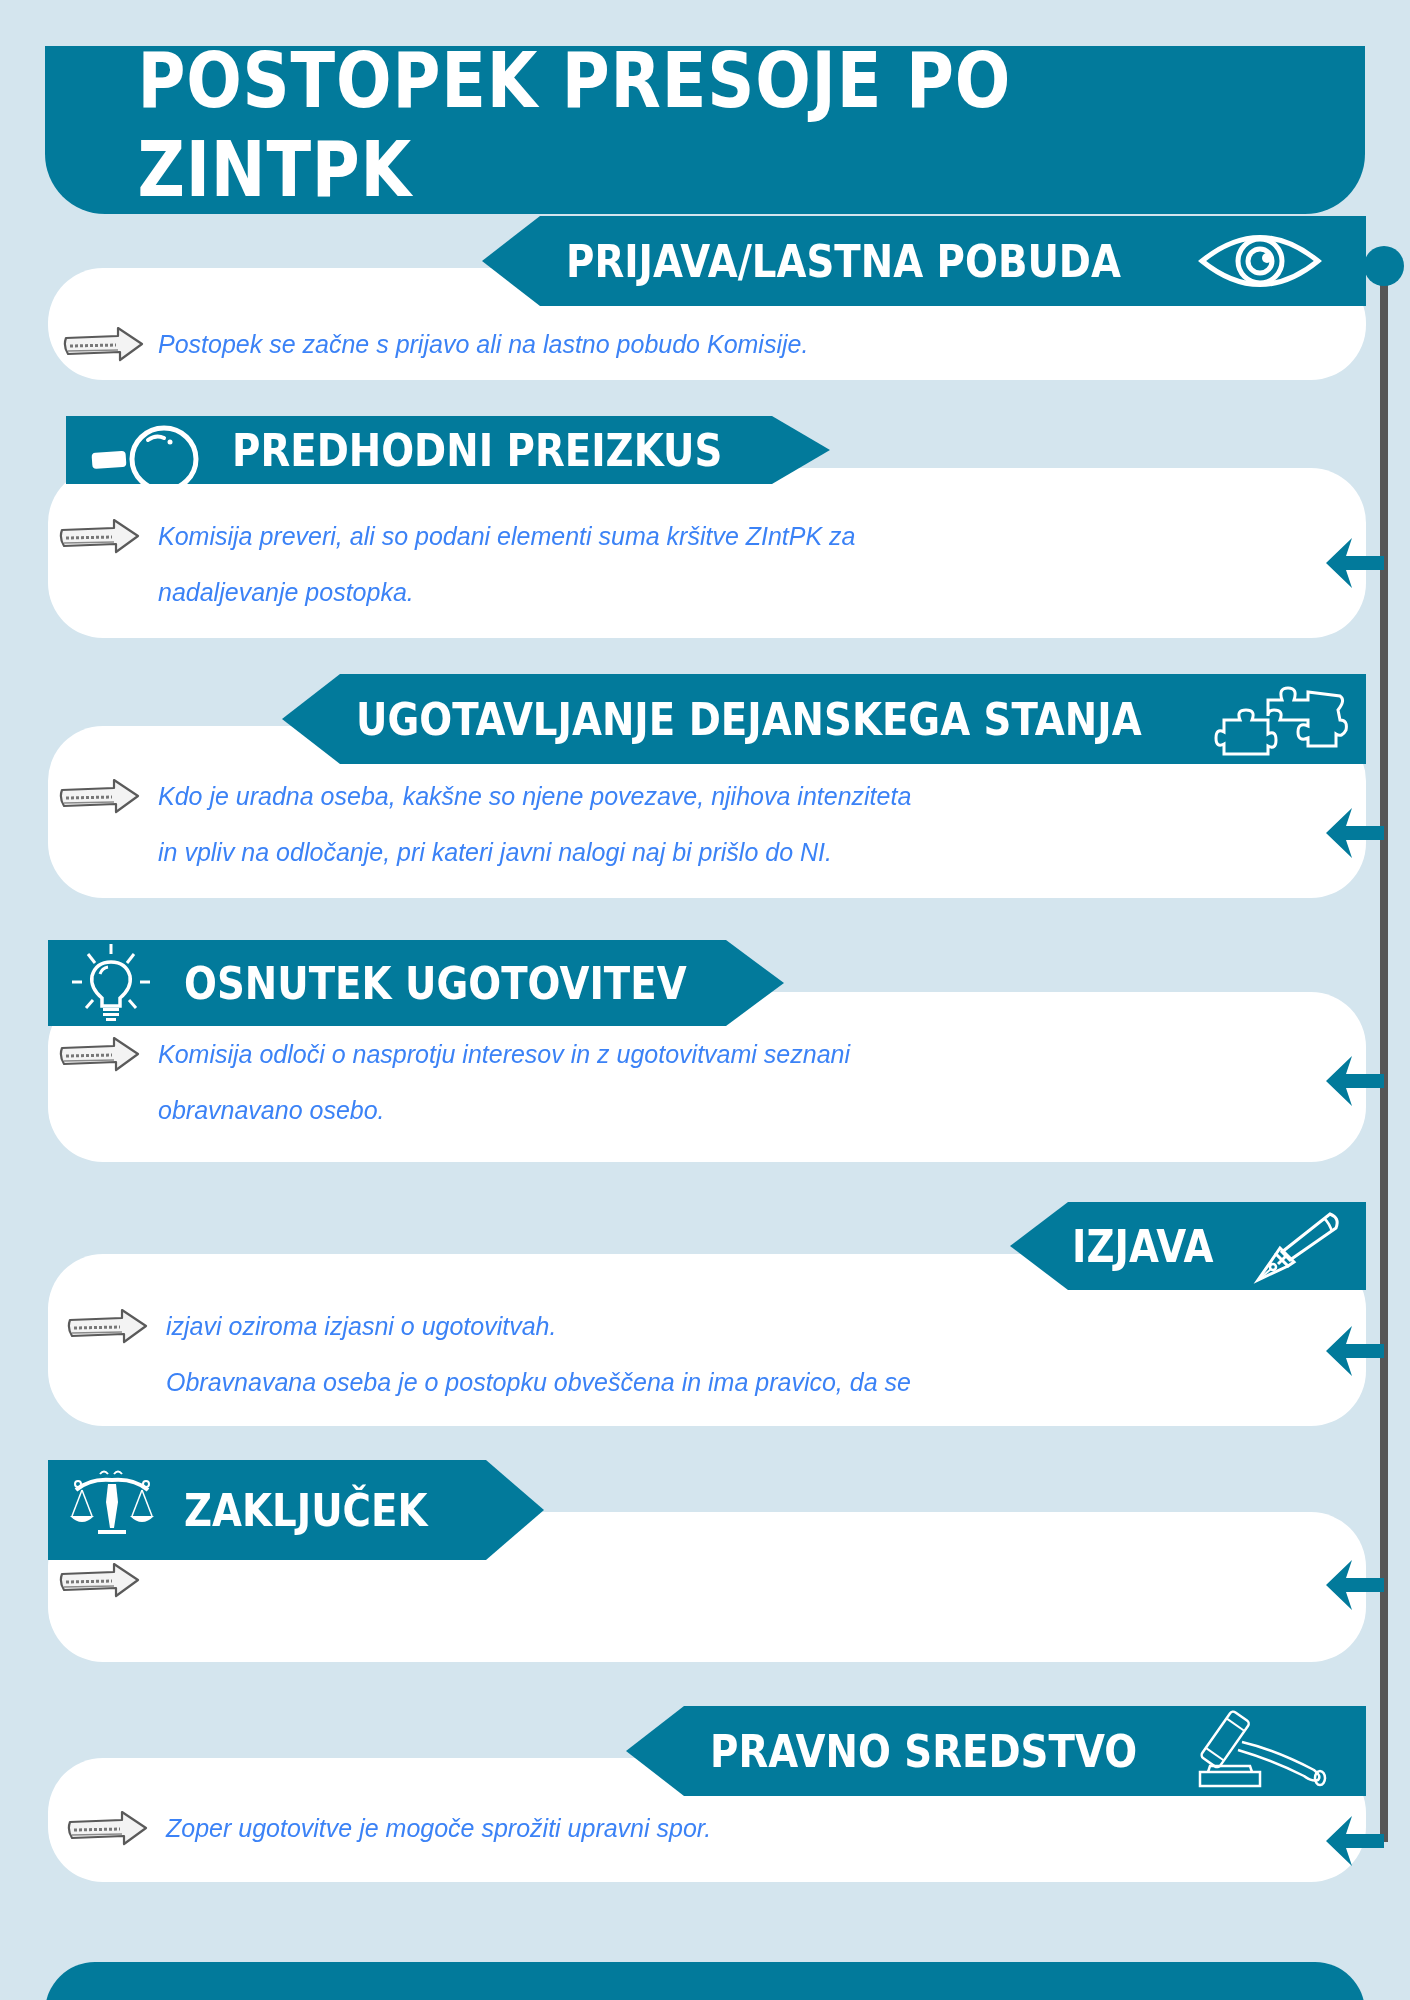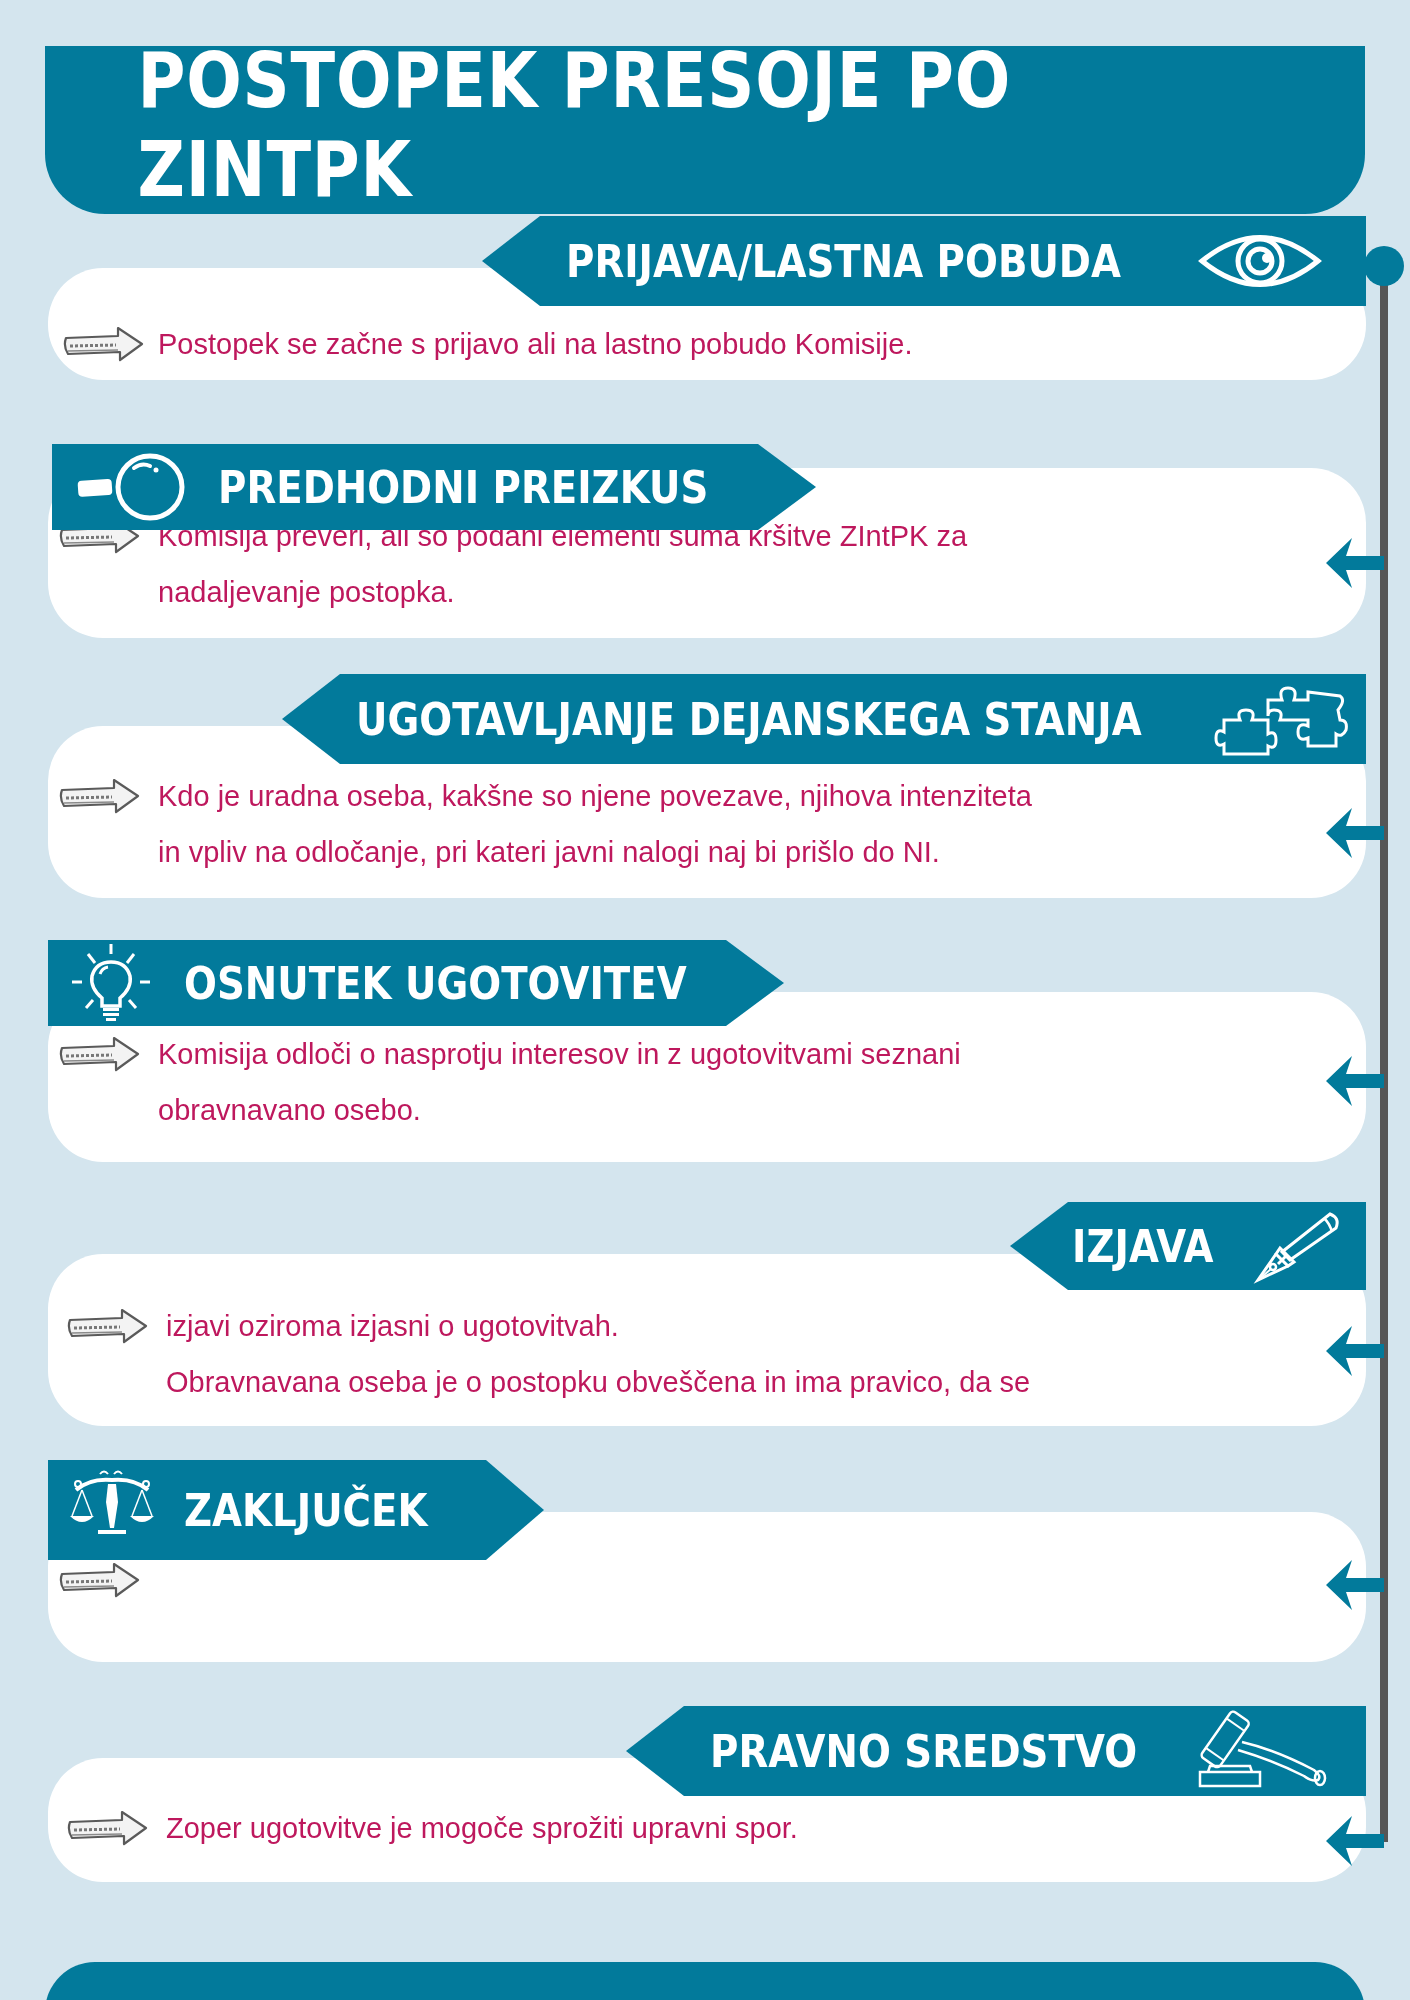--- a/index.html
+++ b/index.html
@@ -24,24 +24,25 @@
   .footer {
     position: absolute; left: 45px; top: 1962px; width: 1320px; height: 60px;
     background: #027a9b; border-radius: 50px 50px 0 0;
   }
 
   .card {
     position: absolute; background: #ffffff;
     border-radius: 55px;
   }
   .card-text {
-    position: absolute; left: 112px; color: #be185d;
-    font-size: 29px; line-height: 56px;
+    position: absolute; left: 112px; color: #3b82f6;
+    font-size: 25px; line-height: 56px;
     font-family: "Liberation Sans", sans-serif;
     transform-origin: left top;
+    font-style: italic;
   }
   .hand-arrow {
     position: absolute; left: 18px; width: 84px; height: 40px;
   }
 
   .banner {
     position: absolute; height: 86px; background: #027a9b;
     display: flex; align-items: center;
   }
   .banner-title {
@@ -105,21 +106,21 @@
 
 <div class="card" style="left:48px; top:468px; width:1318px; height:170px;">
   <svg class="hand-arrow" style="top:48px; left:10px;">
       <use href="#hand-arrow"></use>
     </svg>
   <div class="card-text" style="top:40px; left:110px;">
     <div>Komisija preveri, ali so podani elementi suma kršitve ZIntPK za</div>
     <div>nadaljevanje postopka.</div>
   </div>
 </div>
-<div class="banner right-point" style="left:52px; top:416px; width:764px; height:86px;margin-top:28px;">
+<div class="banner right-point" style="left:66px; top:416px; width:764px; height:68px;">
   <svg class="banner-icon" style="left:22px; top:8px;" width="120" height="70" viewBox="0 0 120 70">
     <rect x="4" y="28" width="34" height="16" rx="4" fill="#fff" transform="rotate(-4 20 36)"></rect>
     <ellipse cx="76" cy="35" rx="32" ry="31" fill="none" stroke="#fff" stroke-width="5"></ellipse>
     <path d="M60 16 Q68 10 76 14" fill="none" stroke="#fff" stroke-width="4" stroke-linecap="round"></path>
     <circle cx="82" cy="18" r="2.5" fill="#fff"></circle>
   </svg>
   <span class="banner-title" style="margin-left:166px; transform-origin:left center;">PREDHODNI PREIZKUS</span>
 </div>
 <svg class="timeline-arrow" style="top:534px;">
     <use href="#tl-arrow"></use>

